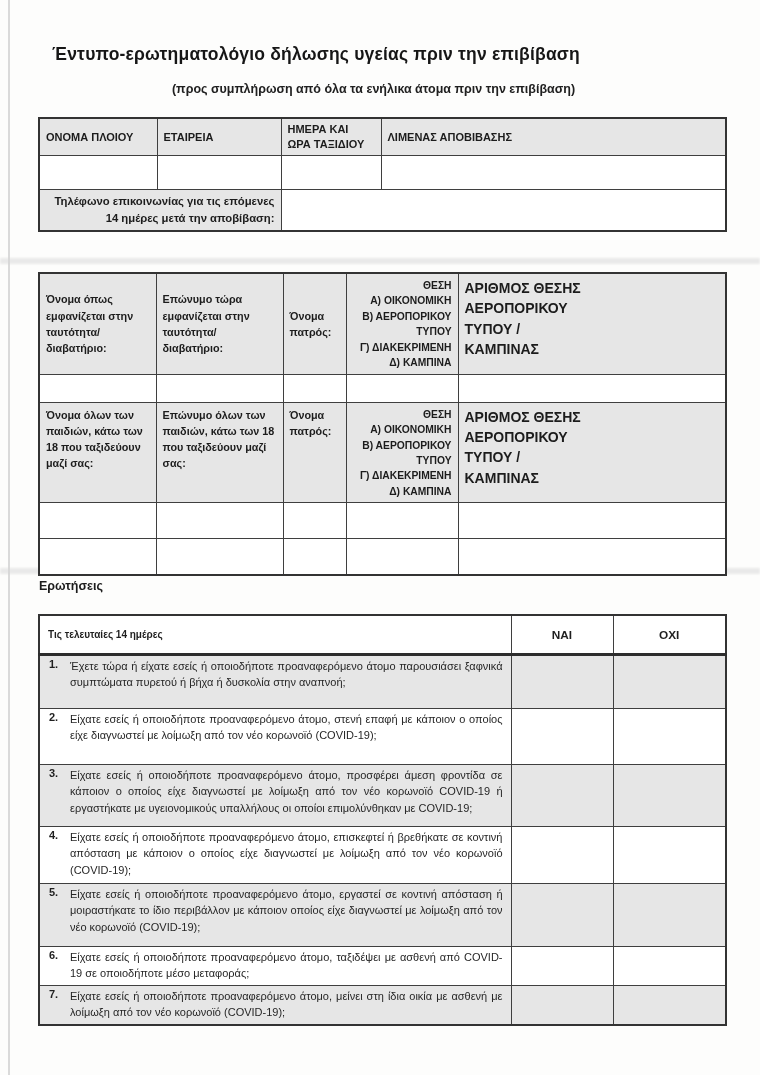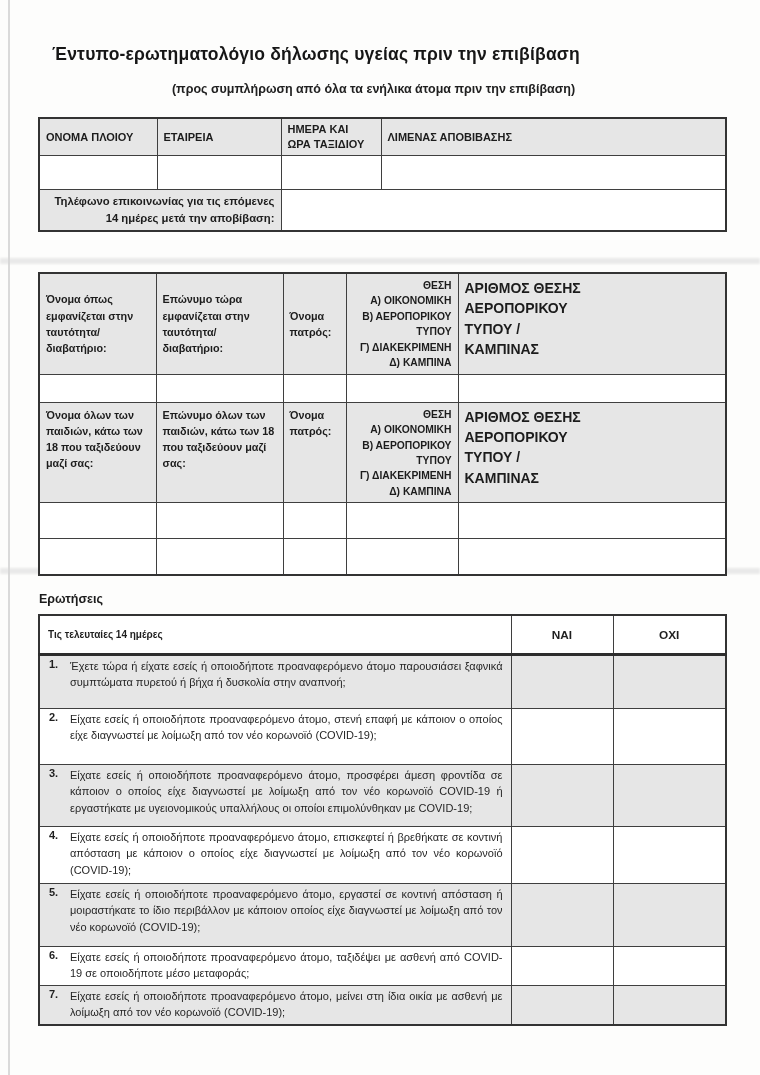--- a/index.html
+++ b/index.html
@@ -38,21 +38,21 @@
   .pass .lbl{font-size:10.8px;line-height:1.5;}
   .pass .seat-opts div{font-size:10.3px;line-height:1.5;text-align:right;}
   .pass .seat-num div{font-size:14px;line-height:1.45;width:118px;}
   .pass tr.hdr1 td{height:90px;}
   .pass tr.hdr2 td{height:90px;vertical-align:top;padding-top:4px;}
   .pass td.vtop{vertical-align:top;padding-top:4px;}
   .pass tr.empty-s td{height:21px;background:#ffffff;}
   .pass tr.empty-m td{height:29px;background:#ffffff;}
 
   
-  .qlabel{position:absolute;left:39px;top:592px;font-size:12.5px;font-weight:bold;color:#1c1c1c;}
+  .qlabel{position:absolute;left:39px;top:579px;font-size:12.5px;font-weight:bold;color:#1c1c1c;}
   .qt{top:614px;font-size:13.2px;}
   .qt td{border:1.6px solid #3a3a3a;}
   .qt tr.qhdr td{height:31px;font-weight:bold;border-bottom:3px solid #2d2d2d;background:#ffffff;}
   .qt tr.qhdr td.first{font-size:10px;padding-left:8px;}
   .qt td.c{text-align:center;font-size:11.8px;}
   .qt td.q{position:relative;vertical-align:top;padding:2px 8px 3px 8px;}
   .qnum{position:absolute;left:9px;top:2px;font-weight:bold;}
   .qtext{margin-left:22px;text-align:justify;line-height:16.4px;color:#262626;}
   .qt tr.shade td{background:#e6e6e6;}
   .qt tr.white td{background:#ffffff;}

